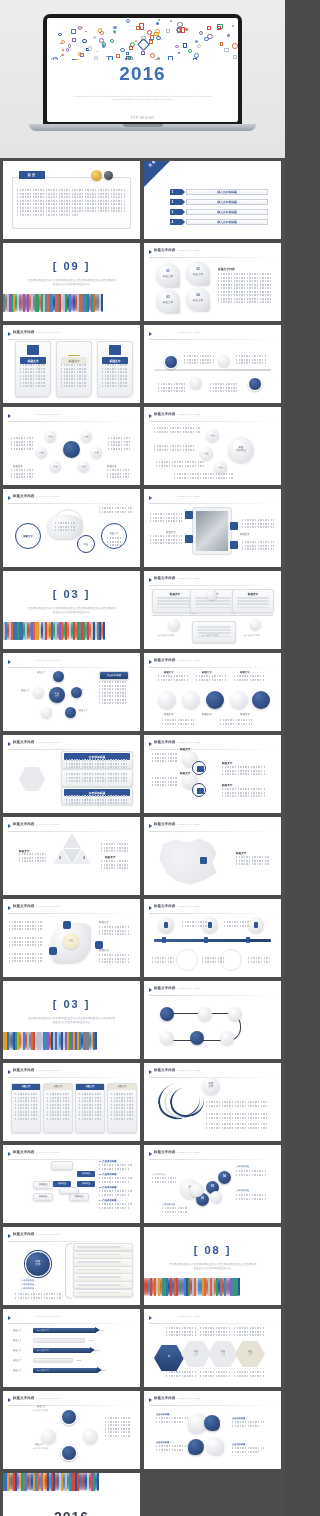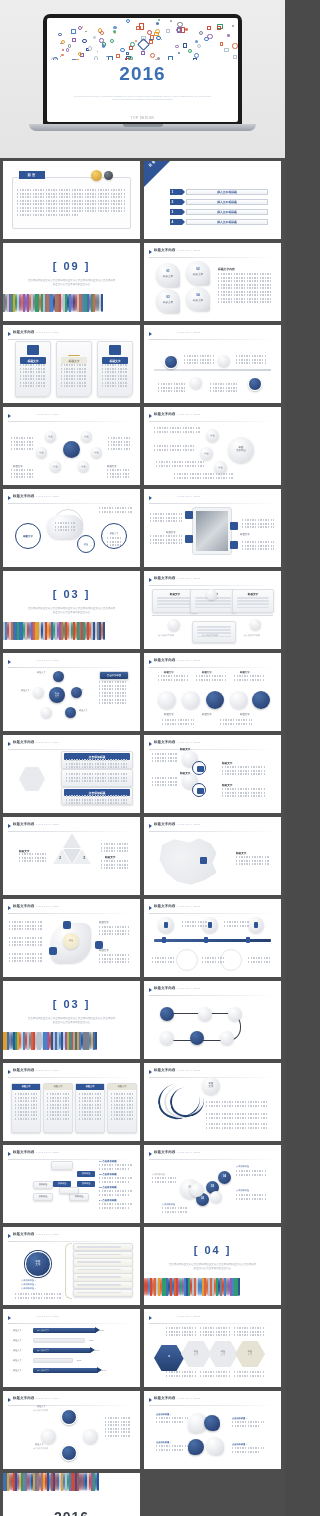--- a/index.html
+++ b/index.html
@@ -1168,21 +1168,21 @@
               <div class="tline" style="width:44px"></div>
             </div>
           </div>
           <div class="card" style="position:absolute;left:70px;top:61.599999999999994px;width:58px;height:6.4px;background:linear-gradient(#fbfbf7,#f0efe7)">
             <div style="position:absolute;left:3px;top:2px">
               <div class="tline" style="width:44px"></div>
             </div>
           </div>
         </div>
         <div class="slide">
-          <div class="sec-num">[ 04 ]</div>
+          <div class="sec-num">[ 08 ]</div>
       <div class="sec-desc">点击添加您的正文内容点击添加您的正文内容点击添加您的正文内容点击添加您的正文内容点击添加您的正文内容</div>
       <div class="sec-band"><i style="left:78.96862139917695%;top:8.279749657064473%;width:1.908175582990398px;height:1.908175582990398px;border:.45px solid #d04a3a;border-radius:50%;"></i><i style="left:94.4028635116598%;top:62.1656378600823%;width:1.7169761659807956px;height:1.7169761659807956px;border:.45px solid #d04a3a;border-radius:50%;"></i><i style="left:64.44101508916323%;top:87.01346021947873%;width:1.9664660493827162px;height:1.9664660493827162px;background:#8a5fb0;border-radius:.3px;height:0.8849097222222223px;opacity:.75;"></i><i style="left:56.05838477366255%;top:20.168895747599453%;width:1.412818072702332px;height:1.412818072702332px;border:.45px solid #4a82c8;border-radius:50%;"></i><i style="left:65.8599108367627%;top:84.1628086419753%;width:1.6047976680384088px;height:1.6047976680384088px;background:#2f5597;border-radius:50%;opacity:.8;"></i><i style="left:64.52460562414267%;top:64.48902606310014%;width:1.9726517489711934px;height:1.9726517489711934px;background:#d8663f;border-radius:.3px;height:0.8876932870370371px;opacity:.75;"></i><i style="left:7.916666666666666%;top:54.048782578875176%;width:1.8503309327846367px;height:1.8503309327846367px;border:.45px solid #d04a3a;border-radius:.4px;height:2.4979467592592597px;"></i><i style="left:14.863254458161865%;top:64.26183127572016%;width:1.631045096021948px;height:1.631045096021948px;border:.45px solid #d8663f;border-radius:50%;"></i><i style="left:11.598936899862826%;top:2.844221536351166%;width:3.0561522633744858px;height:3.0561522633744858px;border:.45px solid #d8663f;border-radius:.4px;height:4.125805555555556px;"></i><i style="left:42.87680041152264%;top:18.252743484224965%;width:3.4373808299039785px;height:3.4373808299039785px;border:.45px solid #b9c2cf;border-radius:50%;"></i><i style="left:49.74622770919067%;top:10.796039094650206%;width:2.0123851165980797px;height:2.0123851165980797px;background:#2f5597;border-radius:.3px;height:0.9055733024691359px;opacity:.75;"></i><i style="left:13.997342249657063%;top:10.412379972565159%;width:2.8336342592592594px;height:2.8336342592592594px;background:#d8663f;border-radius:.3px;height:1.2751354166666669px;opacity:.75;"></i><i style="left:69.27211934156378%;top:21.11411179698217%;width:1.1906344307270234px;height:1.1906344307270234px;border:.45px solid #e0a030;border-radius:.5px;"></i><i style="left:78.84216392318244%;top:32.098765432098766%;width:2.965484396433471px;height:2.965484396433471px;background:#7a7f8a;border-radius:50%;opacity:.8;"></i><i style="left:80.05315500685872%;top:95.52683470507544%;width:1.521764403292181px;height:1.521764403292181px;border:.45px solid #d8663f;border-radius:50%;"></i><i style="left:95.43595679012346%;top:70.96622085048011%;width:3.126758401920439px;height:3.126758401920439px;border:.45px solid #2f9e6e;border-radius:.5px;"></i><i style="left:10.484396433470508%;top:36.503343621399175%;width:2.1070096021947875px;height:2.1070096021947875px;border:.45px solid #2f9e6e;border-radius:.4px;height:2.844462962962963px;"></i><i style="left:18.0997085048011%;top:66.52091906721537%;width:1.9372093621399178px;height:1.9372093621399178px;background:#3d6fb4;border-radius:50%;opacity:.8;"></i><i style="left:29.70164609053498%;top:76.14240397805213%;width:1.6624194101508918px;height:1.6624194101508918px;border:.45px solid #3d6fb4;border-radius:.5px;"></i><i style="left:53.0062585733882%;top:32.343106995884774%;width:2.253627400548697px;height:2.253627400548697px;border:.45px solid #2f5597;border-radius:50%;"></i><i style="left:36.47033607681756%;top:31.727966392318248%;width:1.696635802469136px;height:1.696635802469136px;background:#2f9e6e;border-radius:50%;opacity:.8;"></i><i style="left:80.40252057613169%;top:44.975994513031544%;width:2.214284122085048px;height:2.214284122085048px;border:.45px solid #d04a3a;border-radius:.5px;"></i><i style="left:14.741083676268863%;top:27.95138888888889%;width:3.622004458161866px;height:3.622004458161866px;border:.45px solid #3d6fb4;border-radius:50%;"></i><i style="left:43.498371056241425%;top:99.48131001371742%;width:3.616710390946502px;height:3.616710390946502px;background:#4a82c8;border-radius:.3px;height:1.627519675925926px;opacity:.75;"></i><i style="left:55.87191358024691%;top:85.80032578875172%;width:2.3990192043895746px;height:2.3990192043895746px;background:#4a82c8;border-radius:50%;opacity:.8;"></i><i style="left:4.022205075445816%;top:31.661522633744855%;width:1.2288074417009602px;height:1.2288074417009602px;border:.45px solid #d8663f;border-radius:.5px;"></i><i style="left:47.51714677640603%;top:78.11428326474623%;width:2.714099794238683px;height:2.714099794238683px;border:.45px solid #d04a3a;border-radius:.4px;height:3.664034722222222px;"></i><i style="left:64.44315843621399%;top:6.948731138545954%;width:2.4332913237311384px;height:2.4332913237311384px;border:.45px solid #8a5fb0;border-radius:50%;"></i><i style="left:29.1829561042524%;top:51.80684156378601%;width:3.090703017832648px;height:3.090703017832648px;border:.45px solid #2f9e6e;border-radius:50%;"></i><i style="left:56.859996570644725%;top:75.960219478738%;width:1.8054706790123458px;height:1.8054706790123458px;border:.45px solid #8a5fb0;border-radius:50%;"></i><i style="left:14.449588477366254%;top:16.754543895747602%;width:2.5337671467764062px;height:2.5337671467764062px;border:.45px solid #4a82c8;border-radius:.4px;height:3.4205856481481485px;"></i><i style="left:98.55667009602195%;top:96.72067901234568%;width:1.624357853223594px;height:1.624357853223594px;background:#2f5597;border-radius:50%;opacity:.8;"></i><i style="left:79.86025377229082%;top:1.3524519890260631%;width:1.1074897119341565px;height:1.1074897119341565px;border:.45px solid #2f5597;border-radius:.5px;"></i><i style="left:14.224537037037038%;top:23.551097393689986%;width:2.917113340192044px;height:2.917113340192044px;border:.45px solid #2f9e6e;border-radius:.4px;height:3.9381030092592595px;"></i><i style="left:20.476680384087793%;top:74.73636831275721%;width:2.246438614540467px;height:2.246438614540467px;border:.45px solid #d04a3a;border-radius:50%;"></i><i style="left:24.85125171467764%;top:62.62431412894376%;width:3.436823559670782px;height:3.436823559670782px;border:.45px solid #b9c2cf;border-radius:.5px;"></i><i style="left:72.10133744855966%;top:35.671724965706446%;width:1.1999965706447189px;height:1.1999965706447189px;border:.45px solid #d8663f;border-radius:.5px;"></i><i style="left:3.276320301783265%;top:94.1872427983539%;width:2.5736119684499315px;height:2.5736119684499315px;border:.45px solid #b9c2cf;border-radius:50%;"></i><i style="left:0.16632373113854595%;top:68.10913923182441%;width:1.2101388888888889px;height:1.2101388888888889px;border:.45px solid #4a82c8;border-radius:50%;"></i><i style="left:96.41332304526749%;top:61.44975994513031%;width:2.7990835048010974px;height:2.7990835048010974px;background:#d04a3a;border-radius:50%;opacity:.8;"></i><i style="left:55.28892318244169%;top:63.40663580246913%;width:2.822544581618656px;height:2.822544581618656px;border:.45px solid #4a82c8;border-radius:50%;"></i><i style="left:14.13880315500686%;top:26.14026063100137%;width:2.4441023662551444px;height:2.4441023662551444px;border:.45px solid #e0a030;border-radius:.4px;height:3.299538194444445px;"></i><i style="left:95.49382716049382%;top:9.218535665294924%;width:2.7310408093278467px;height:2.7310408093278467px;border:.45px solid #d8663f;border-radius:.5px;"></i><i style="left:84.84782235939643%;top:90.7278806584362%;width:3.209903120713306px;height:3.209903120713306px;border:.45px solid #d8663f;border-radius:50%;"></i><i style="left:75.10202331961591%;top:45.051011659807955%;width:2.155380658436214px;height:2.155380658436214px;background:#7a7f8a;border-radius:50%;opacity:.8;"></i><i style="left:77.67618312757202%;top:87.31138545953361%;width:1.2125351508916324px;height:1.2125351508916324px;border:.45px solid #b9c2cf;border-radius:.4px;height:1.636922453703704px;"></i><i style="left:0.28635116598079563%;top:84.48431069958848%;width:1.3523542524005487px;height:1.3523542524005487px;border:.45px solid #d8663f;border-radius:.5px;"></i><i style="left:91.38931755829904%;top:33.1747256515775%;width:3.1606404320987656px;height:3.1606404320987656px;border:.45px solid #b9c2cf;border-radius:.5px;"></i><i style="left:51.293724279835395%;top:4.0616426611796985%;width:3.660233196159122px;height:3.660233196159122px;border:.45px solid #d8663f;border-radius:50%;"></i><i style="left:9.93784293552812%;top:53.00925925925925%;width:2.666564643347051px;height:2.666564643347051px;background:#4a82c8;border-radius:50%;opacity:.8;"></i><i style="left:71.33401920438958%;top:98.84473593964334%;width:3.076548353909465px;height:3.076548353909465px;background:#d8663f;border-radius:50%;opacity:.8;"></i><i style="left:24.679783950617285%;top:67.80264060356653%;width:2.4908016117969822px;height:2.4908016117969822px;border:.45px solid #2f9e6e;border-radius:.5px;"></i><i style="left:22.135631001371742%;top:4.6360596707818935%;width:2.169200960219479px;height:2.169200960219479px;border:.45px solid #2f5597;border-radius:50%;"></i><i style="left:23.26946159122085%;top:50.39437585733882%;width:2.1197710905349796px;height:2.1197710905349796px;background:#4a82c8;border-radius:.3px;height:0.9538969907407409px;opacity:.75;"></i><i style="left:6.167695473251029%;top:86.86771262002743%;width:3.1209070644718793px;height:3.1209070644718793px;border:.45px solid #7a7f8a;border-radius:.5px;"></i><i style="left:45.21304869684499%;top:47.69804526748971%;width:2.6769298696845px;height:2.6769298696845px;border:.45px solid #d04a3a;border-radius:50%;"></i><i style="left:55.5289780521262%;top:96.15697873799725%;width:3.1069753086419754px;height:3.1069753086419754px;background:#b9c2cf;border-radius:50%;opacity:.8;"></i><i style="left:4.0907921810699595%;top:69.59019204389575%;width:3.1672162208504804px;height:3.1672162208504804px;background:#4a82c8;border-radius:50%;opacity:.8;"></i><i style="left:87.5034293552812%;top:90.52854938271605%;width:1.8064180384087791px;height:1.8064180384087791px;border:.45px solid #4a82c8;border-radius:.5px;"></i><i style="left:76.44590192043896%;top:44.46587791495199%;width:3.6548276748971196px;height:3.6548276748971196px;background:#7a7f8a;border-radius:50%;opacity:.8;"></i><i style="left:26.782407407407405%;top:24.303412208504803%;width:2.8463957475994515px;height:2.8463957475994515px;border:.45px solid #7a7f8a;border-radius:50%;"></i><i style="left:57.34010631001372%;top:41.46090534979424%;width:2.374332133058985px;height:2.374332133058985px;border:.45px solid #8a5fb0;border-radius:50%;"></i><i style="left:94.35356652949245%;top:3.654406721536351%;width:1.3799948559670783px;height:1.3799948559670783px;border:.45px solid #8a5fb0;border-radius:.5px;"></i><i style="left:82.57587448559671%;top:59.34070644718793%;width:2.3751123113854593px;height:2.3751123113854593px;background:#7a7f8a;border-radius:50%;opacity:.8;"></i><i style="left:63.05641289437586%;top:8.828446502057613%;width:1.9973388203017834px;height:1.9973388203017834px;border:.45px solid #4a82c8;border-radius:.5px;"></i><i style="left:17.585305212620028%;top:82.05589849108368%;width:1.6991435185185186px;height:1.6991435185185186px;background:#2f9e6e;border-radius:50%;opacity:.8;"></i><i style="left:79.8045267489712%;top:83.03540809327846%;width:1.9700325788751716px;height:1.9700325788751716px;border:.45px solid #2f9e6e;border-radius:.5px;"></i><i style="left:12.98568244170096%;top:0.9645061728395061%;width:3.492104766803841px;height:3.492104766803841px;border:.45px solid #2f9e6e;border-radius:.5px;"></i><i style="left:54.474451303155%;top:88.00368655692729%;width:2.228940329218107px;height:2.228940329218107px;background:#b9c2cf;border-radius:50%;opacity:.8;"></i><i style="left:26.8016975308642%;top:3.7208504801097395%;width:1.8478232167352537px;height:1.8478232167352537px;background:#e0a030;border-radius:50%;opacity:.8;"></i><i style="left:48%;top:10%;width:7px;height:7px;border:1.1px solid #2f5597;border-radius:1px;transform:rotate(45deg);"></i></div>
         </div>
       </div>
       <div class="row">
         <div class="slide">
           <div class="shead">
     <span class="tri"></span>
     <span class="ttl"></span>
     <span class="sub">TITLE TEXT HERE</span>

